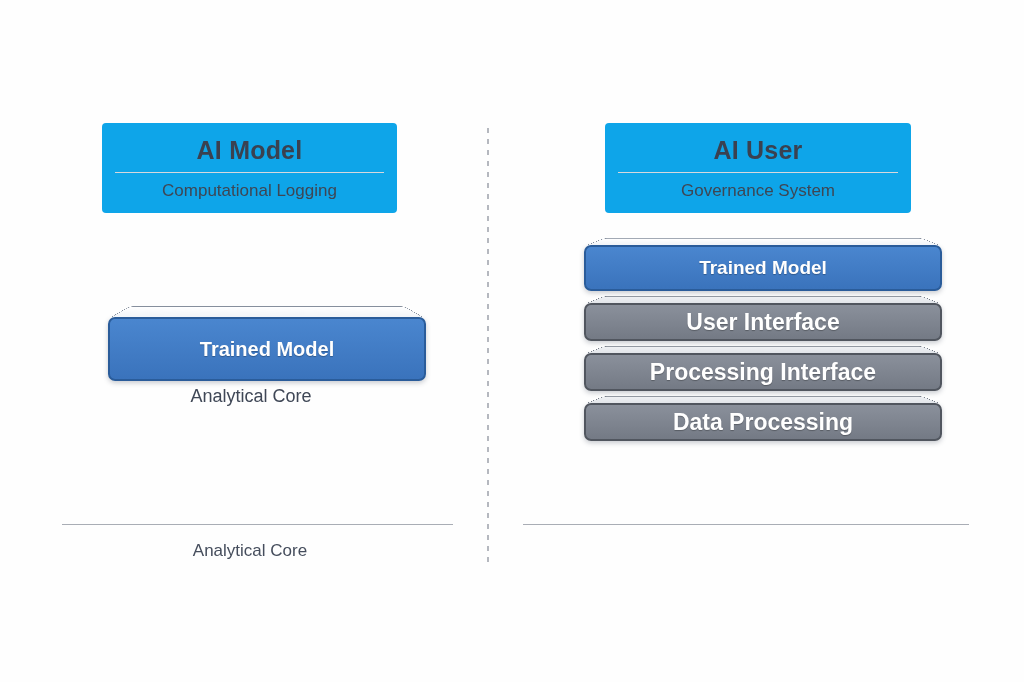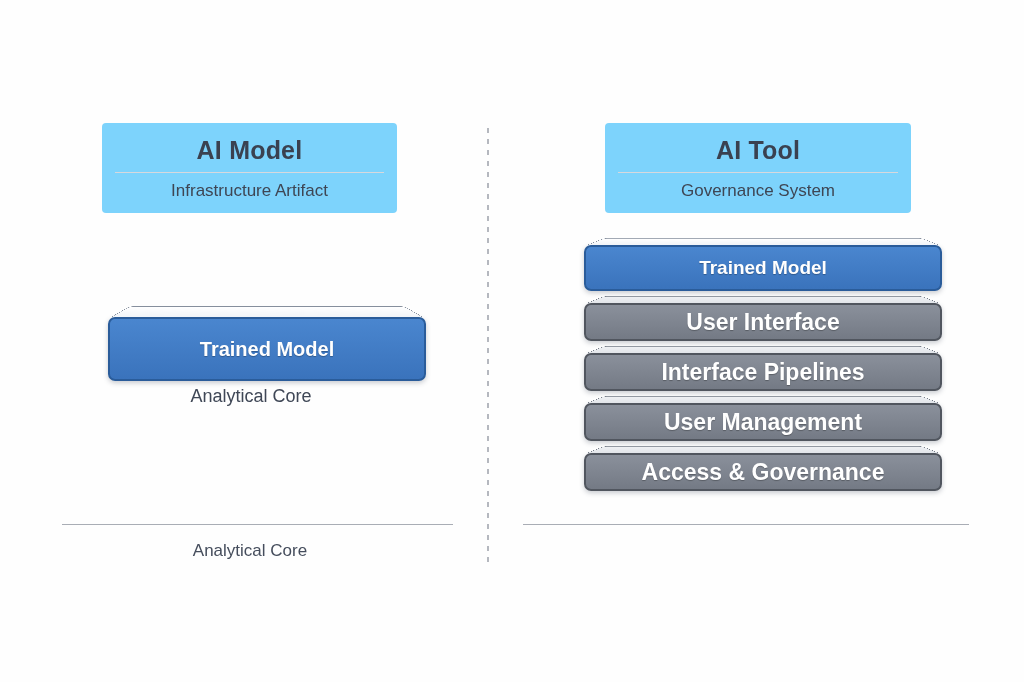--- a/index.html
+++ b/index.html
@@ -14,21 +14,21 @@
     height: 682px;
     background: #fefefe;
     overflow: hidden;
   }
 
   
   .header-card {
     position: absolute;
     top: 123px;
     height: 90px;
-    background: #7dd3fc;
+    background: #0ea5e9;
     border-radius: 4px;
     display: flex;
     flex-direction: column;
     align-items: center;
     justify-content: center;
   }
   .header-card .title {
     font-size: 25px;
     font-weight: bold;
     color: #3a4150;
@@ -150,25 +150,25 @@
   .footer-label.right { left: 546px; width: 400px; }
 </style>
 </head>
 <body>
 
 <div class="canvas">
 
   <div class="header-card left">
     <div class="title">AI Model</div>
     <div class="card-divider"></div>
-    <div class="subtitle">Infrastructure Artifact</div>
+    <div class="subtitle">Computational Logging</div>
   </div>
 
   <div class="header-card right">
-    <div class="title">AI Tool</div>
+    <div class="title">AI User</div>
     <div class="card-divider"></div>
     <div class="subtitle">Governance System</div>
   </div>
 
   <div class="left-slab slab">
     <div class="slab-top"></div>
     <div class="slab-face blue">Trained Model</div>
   </div>
   <div class="slab-caption">Analytical Core</div>
 
@@ -178,29 +178,25 @@
     <div class="slab">
       <div class="slab-top"></div>
       <div class="slab-face blue">Trained Model</div>
     </div>
     <div class="slab">
       <div class="slab-top gray-top"></div>
       <div class="slab-face gray">User Interface</div>
     </div>
     <div class="slab">
       <div class="slab-top gray-top"></div>
-      <div class="slab-face gray">Interface Pipelines</div>
+      <div class="slab-face gray">Processing Interface</div>
     </div>
     <div class="slab">
       <div class="slab-top gray-top"></div>
-      <div class="slab-face gray">User Management</div>
-    </div>
-    <div class="slab">
-      <div class="slab-top gray-top"></div>
-      <div class="slab-face gray">Access &amp; Governance</div>
+      <div class="slab-face gray">Data Processing</div>
     </div>
   </div>
 
   <div class="h-rule left"></div>
   <div class="h-rule right"></div>
   <div class="footer-label left">Analytical Core</div>
 
 </div>
 
 </body></html>

